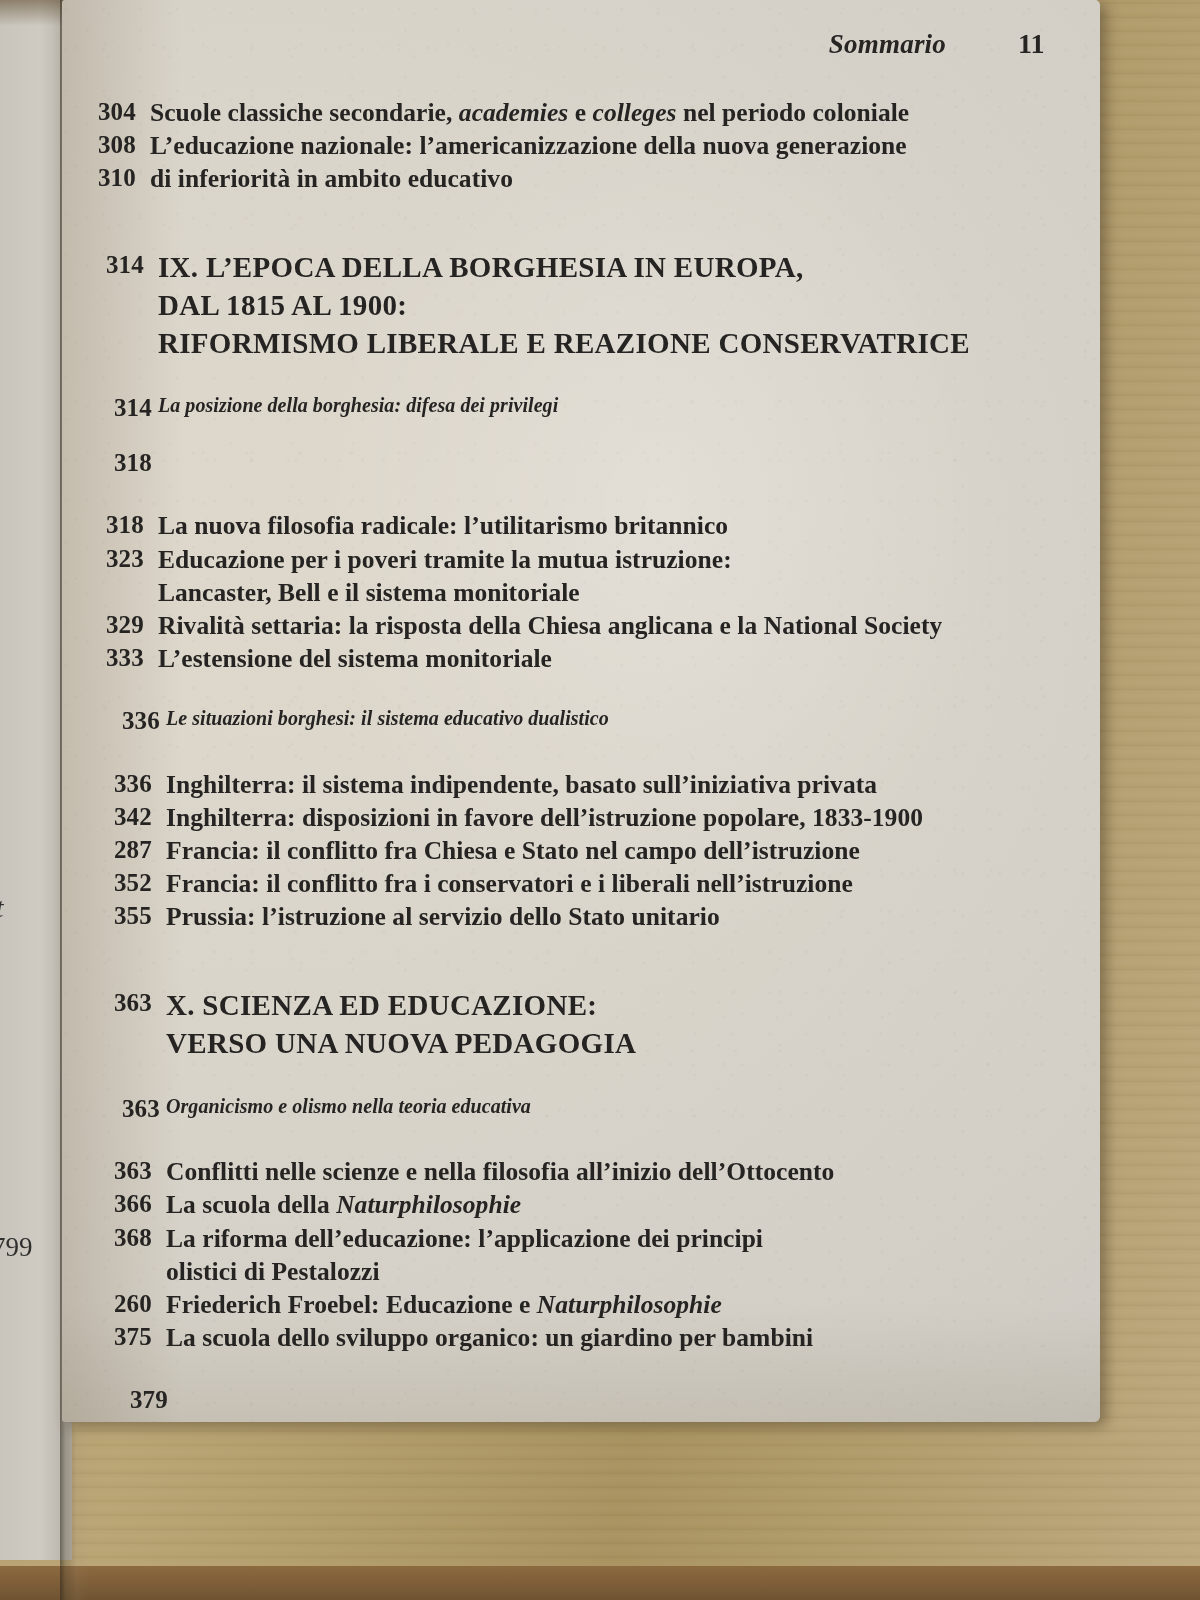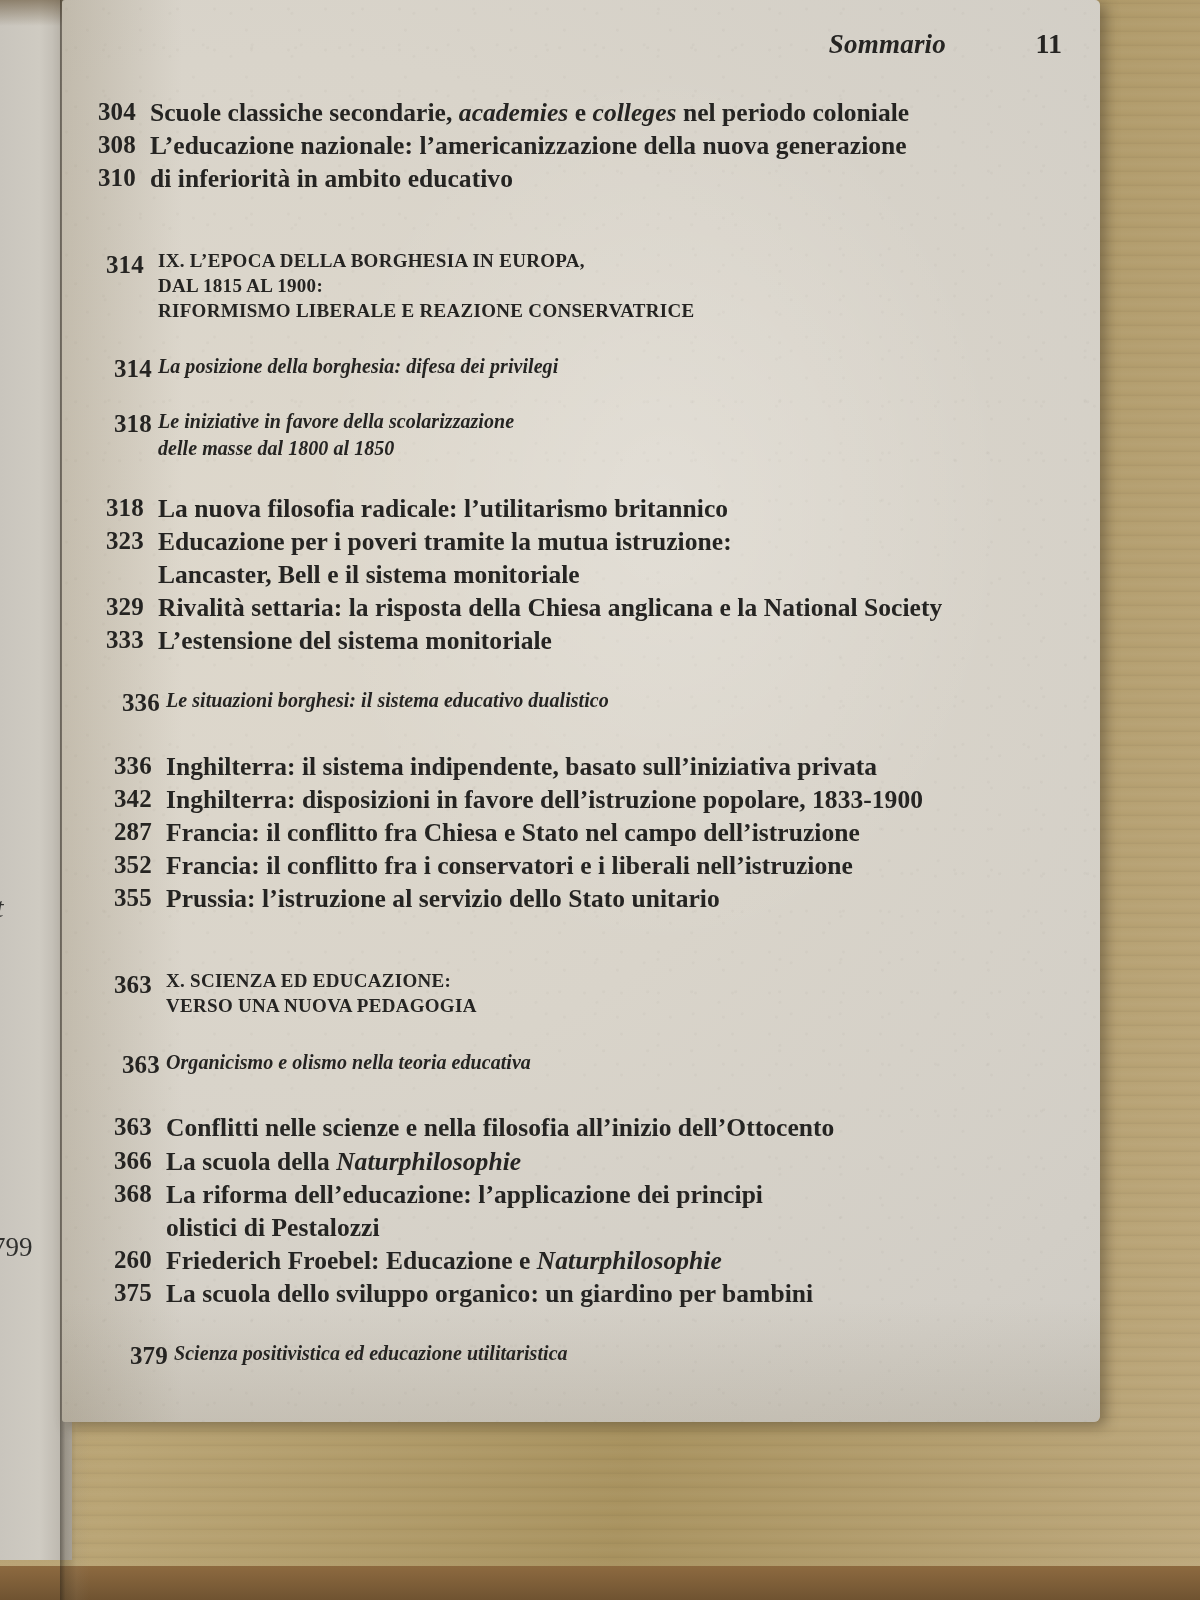--- a/index.html
+++ b/index.html
@@ -103,21 +103,21 @@
   
   #running-head {
     position:absolute; left:0; top:28px; width:1000px;
     display:flex; justify-content:flex-end; align-items:baseline;
     color:#262523;
   }
   #running-head-title {
     font-style:italic; font-size:27px; letter-spacing:.2px;
   }
   #running-head-folio {
-    font-size:28px; margin-left:72px; width:44px; text-align:right;
+    font-size:28px; margin-left:72px; width:44px; text-align:left;
   }
 
   
   #toc {
     position:absolute; left:0; top:96px; width:1038px;
   }
 
   .group { margin-bottom:0; }
 
   .entry {
@@ -146,21 +146,21 @@
   
   .entry.sub .folio      { width:74px; }
   .entry.sub .title-col  { margin-left:14px; }
 
   
   .entry.section .folio      { width:90px; font-size:25px; }
   .entry.section .title-col  { margin-left:6px; font-style:italic; font-size:20px; line-height:1.34; }
 
   
   .entry.chapter .folio      { width:74px; font-size:25px; }
-  .entry.chapter .title-col  { margin-left:14px; font-size:19px; line-height:1.30; letter-spacing:.3px; }
+  .entry.chapter .title-col  { margin-left:14px; font-size:29px; line-height:1.30; letter-spacing:.3px; }
 
   
   .gap-lg   { height:54px; }
   .gap-md   { height:30px; }
   .gap-sm   { height:22px; }
 
   
   .shift-0  { margin-left:0px; }
   .shift-1  { margin-left:8px; }
   .shift-2  { margin-left:16px; }
@@ -233,24 +233,20 @@
 
       <div class="entry section shift-0">
         <div class="folio">314</div>
         <div class="title-col">La posizione della borghesia: difesa dei privilegi</div>
       </div>
 
       <div class="gap-sm"></div>
 
       <div class="entry section shift-0">
         <div class="folio">318</div>
-        <div class="title-col">
-          <span>Le iniziative in favore della scolarizzazione</span>
-          <span class="cont">delle masse dal 1800 al 1850</span>
-        </div>
       </div>
 
       <div class="gap-md"></div>
 
       <div class="group">
         <div class="entry sub shift-1">
           <div class="folio">318</div>
           <div class="title-col">La nuova filosofia radicale: l’utilitarismo britannico</div>
         </div>
 
@@ -351,20 +347,19 @@
         <div class="entry sub shift-2">
           <div class="folio">375</div>
           <div class="title-col">La scuola dello sviluppo organico: un giardino per bambini</div>
         </div>
       </div>
 
       <div class="gap-md"></div>
 
       <div class="entry section shift-2">
         <div class="folio">379</div>
-        <div class="title-col">Scienza positivistica ed educazione utilitaristica</div>
       </div>
 
       <div class="gap-md"></div>
 
     </div>
   </div>
 </div>
 
 </body></html>

